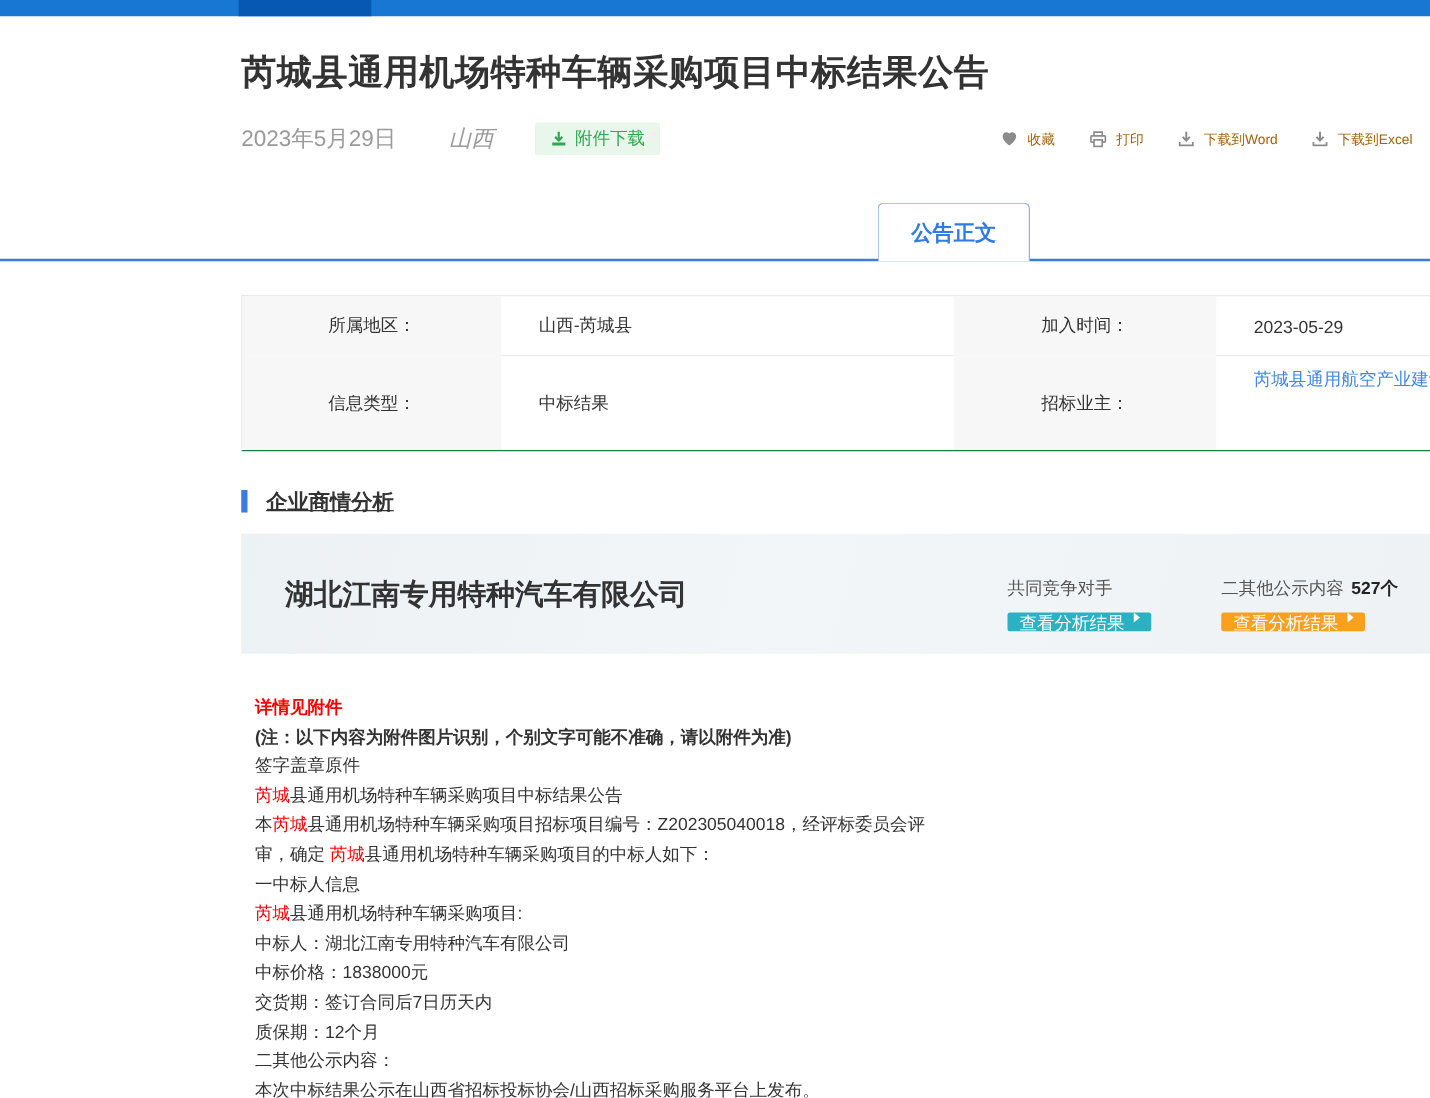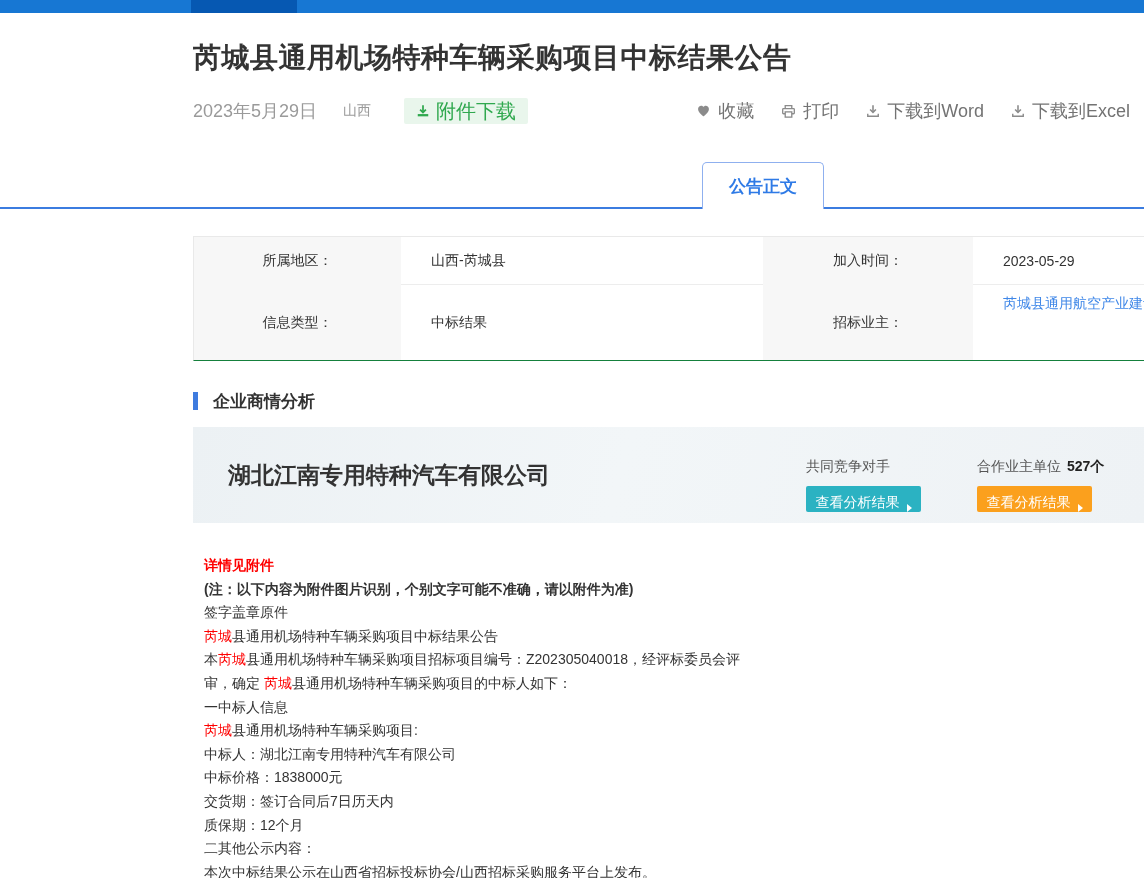--- a/index.html
+++ b/index.html
@@ -15,29 +15,29 @@
   
   .topbar { height: 13px; background: #1777d3; position: relative; }
   .topbar .dark-seg { position: absolute; left: 191px; top: 0; width: 106px; height: 13px; background: #0658b2; }
 
   
   .header { margin-left: 193px; }
   .page-title { margin-top: 27px; font-size: 28px; line-height: 36px; font-weight: 600; color: #333; letter-spacing: 0.5px; }
 
   .meta-row { margin-top: 22px; height: 26px; display: flex; align-items: center; position: relative; width: 951px; }
   .meta-date { font-size: 18px; color: #9a9a9a; }
-  .meta-region { font-size: 14px; color: #9a9a9a; margin-left: 26px; }
+  .meta-region { font-size: 18px; color: #9a9a9a; margin-left: 42px; font-style: italic; }
   .attach-btn {
     margin-left: 33px; height: 26px; padding: 0 12px;
-    background: #e9f6ec; color: #2fa84e; font-size: 20px;
+    background: #e9f6ec; color: #2fa84e; font-size: 14px;
     display: inline-flex; align-items: center; gap: 6px;
     border: none; border-radius: 2px; cursor: pointer;
   }
   .actions { position: absolute; right: 14px; top: 0; height: 26px; display: flex; align-items: center; gap: 27px; }
-  .action-item { display: inline-flex; align-items: center; gap: 7px; font-size: 18px; color: #737373; cursor: pointer; }
+  .action-item { display: inline-flex; align-items: center; gap: 7px; font-size: 11px; color: #a16207; cursor: pointer; }
   .action-item .ico { color: #8b8b8b; display: inline-flex; }
 
   
   .tabbar { height: 85px; position: relative; border-bottom: 2px solid #3b7ce0; }
   .tab-active {
     position: absolute; left: 702px; bottom: -2px;
     width: 122px; height: 47px;
     background: #fff; border: 1px solid #8fb0ef; border-bottom: none;
     border-radius: 5px 5px 0 0;
     display: flex; align-items: center; justify-content: center;
@@ -54,39 +54,39 @@
     font-size: 14px;
   }
   .cell { display: flex; align-items: center; overflow: hidden; white-space: nowrap; }
   .cell.lab { background: #f7f7f7; justify-content: center; color: #333; }
   .cell.val { padding-left: 30px; color: #333; }
   .cell.val.divider { border-bottom: 1px solid #ededed; }
   .cell.val.top-align { align-items: flex-start; padding-top: 10px; }
   .owner-link { color: #3f87e8; text-decoration: none; cursor: pointer; }
 
   
-  .section-head { margin-left: 193px; margin-top: 30px; display: flex; align-items: center; height: 20px; }
+  .section-head { margin-left: 193px; margin-top: 30px; display: flex; align-items: center; height: 20px; text-decoration: underline; }
   .section-bar { width: 5px; height: 18px; background: #3e7bdf; margin-right: 15px; }
   .section-title { font-size: 17px; font-weight: bold; color: #333; }
 
   .analysis-panel {
     margin-left: 193px; margin-top: 16px; width: 951px; height: 96px;
     background: linear-gradient(105deg, #ecf1f4 0%, #f2f6f8 45%, #eef2f5 100%);
     display: flex; align-items: center;
     padding-left: 35px; padding-right: 52px;
   }
   .company-name { font-size: 23px; font-weight: bold; color: #333; flex: 1; }
   .stat-block { width: 115px; margin-top: 19px; }
   .stat-block + .stat-block { margin-left: 56px; }
   .stat-label { font-size: 14px; color: #555; white-space: nowrap; height: 16px; display: flex; align-items: baseline; gap: 6px; }
   .stat-count { font-size: 14px; font-weight: bold; color: #222; }
   .view-btn {
-    margin-top: 12px; width: 115px; height: 26px; border: none; border-radius: 2px;
+    margin-top: 12px; width: 115px; height: 15px; border: none; border-radius: 2px;
     color: #fff; font-size: 14px; cursor: pointer;
-    display: inline-flex; align-items: flex-end; justify-content: center; gap: 7px;
+    display: inline-flex; align-items: flex-start; justify-content: center; gap: 7px;
   }
   .view-btn.teal { background: #2bb2c2; }
   .view-btn.orange { background: #fba01d; }
   .tri { width: 0; height: 0; border-left: 5px solid #fff; border-top: 4px solid transparent; border-bottom: 4px solid transparent; display: inline-block; }
 
   
   .article { margin-left: 204px; margin-top: 31px; width: 930px; }
   .article p { font-size: 14px; line-height: 23.6px; color: #333; }
   .red { color: #fe0000; }
   .bold { font-weight: bold; }
@@ -193,21 +193,21 @@
   <div class="stat-block">
     <div class="stat-label">共同竞争对手</div>
     <button class="view-btn teal">
       <span>查看分析结果</span>
       <span class="tri"></span>
     </button>
   </div>
 
   <div class="stat-block">
     <div class="stat-label">
-      <span>合作业主单位</span>
+      <span>二其他公示内容</span>
       <span class="stat-count">527个</span>
     </div>
     <button class="view-btn orange">
       <span>查看分析结果</span>
       <span class="tri"></span>
     </button>
   </div>
 </div>
 
 <div class="article">

